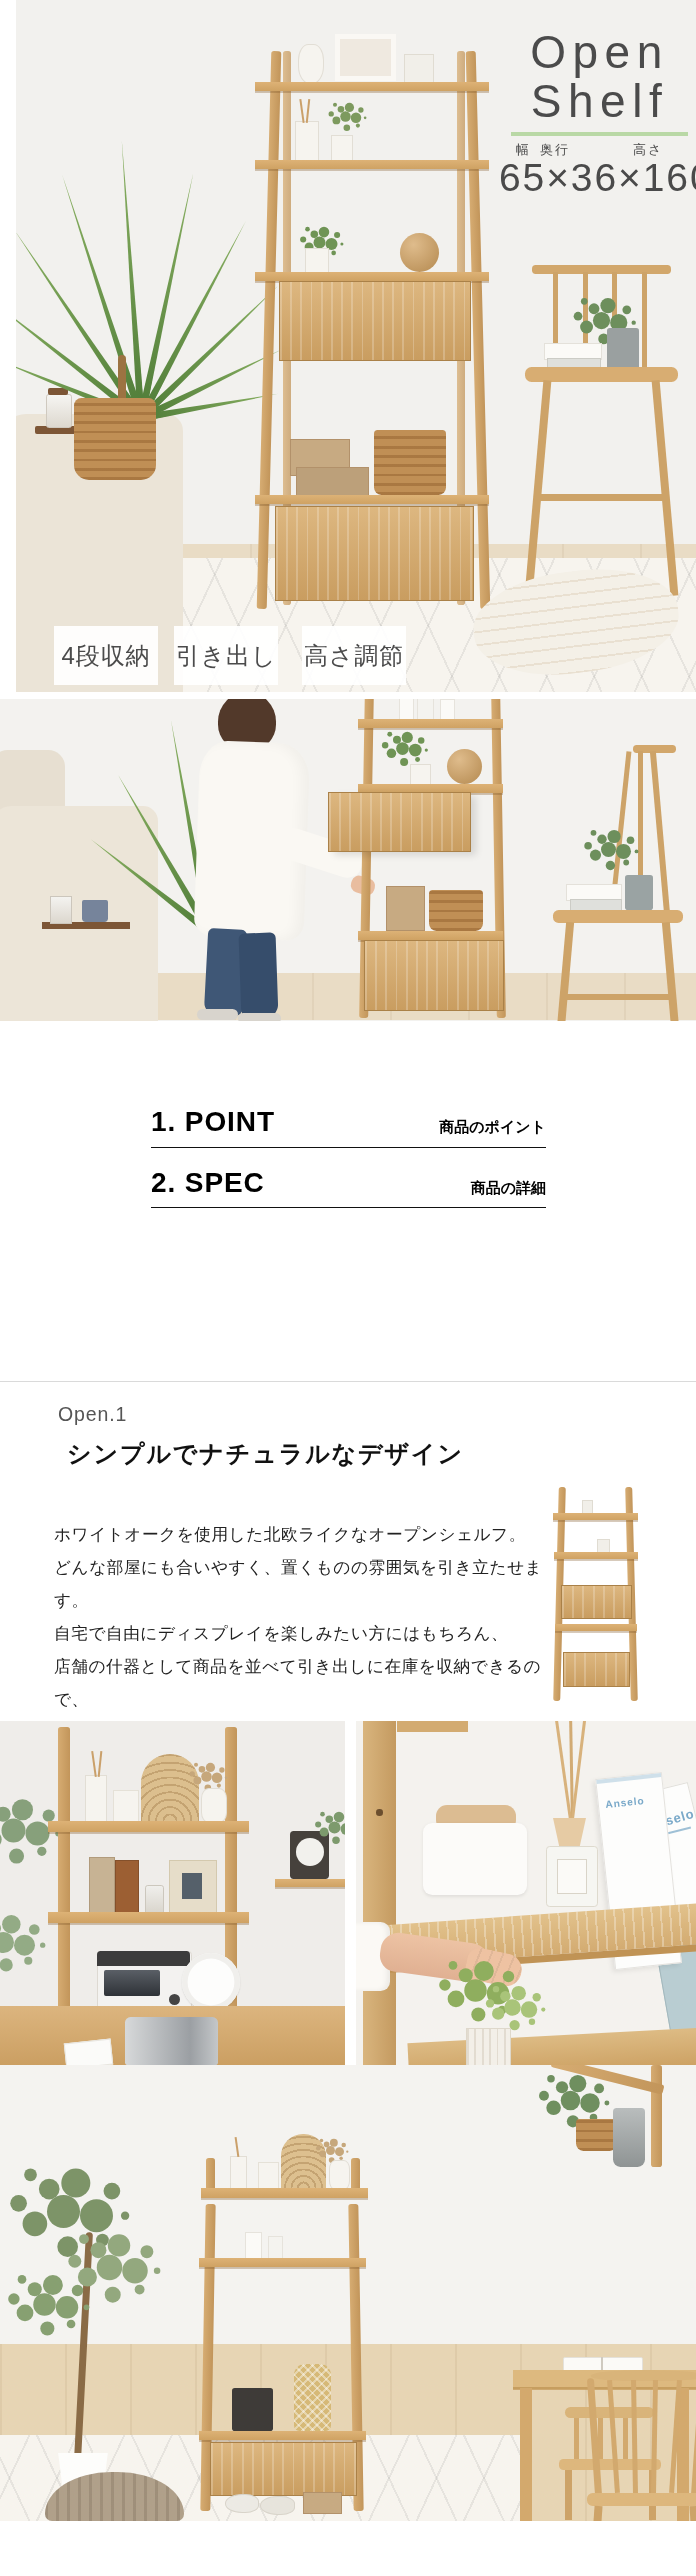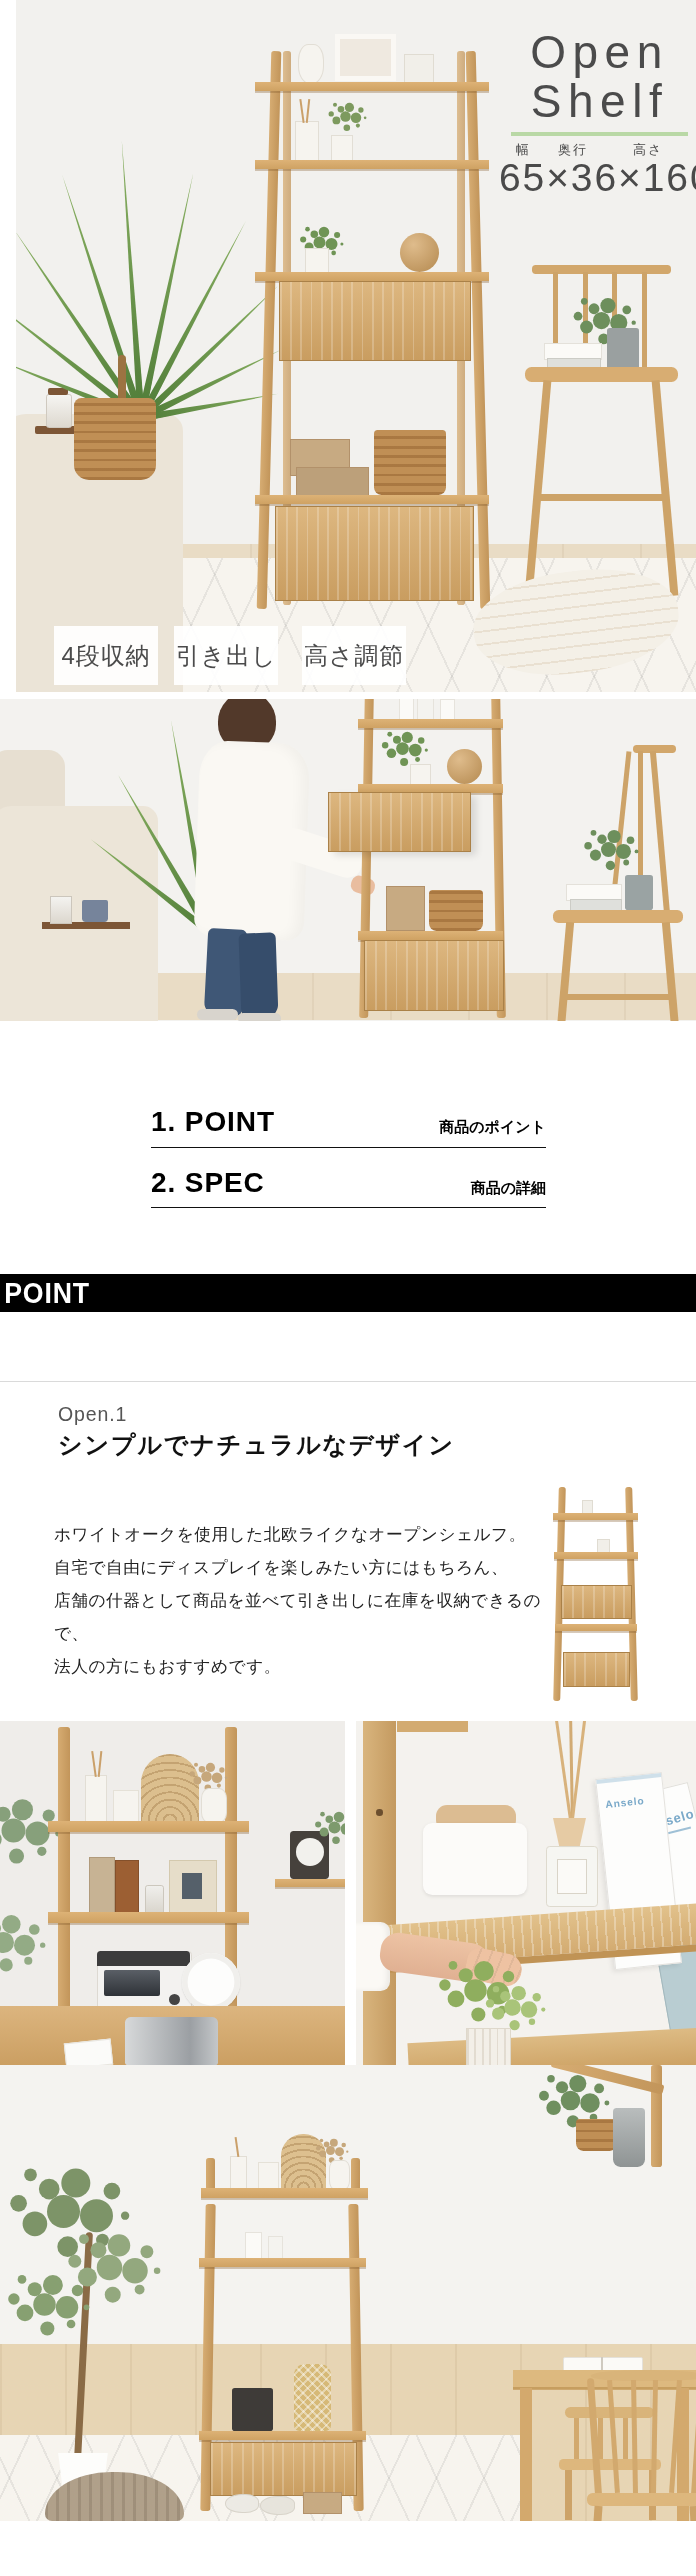--- a/index.html
+++ b/index.html
@@ -126,21 +126,21 @@
     </div>
 
     <div class="a" style="left:457px;top:571px;width:206px;height:102px;background:#f4f0e7;border-radius:48%;transform:rotate(-7deg);background-image:repeating-linear-gradient(0deg,rgba(190,160,120,.20) 0 1.9px,rgba(0,0,0,0) 1.9px 13px);"></div>
 
     <div class="hero-title">
       <div class="t">Open</div>
       <div class="t">Shelf</div>
       <div class="green-line" style="background:#b9d8a5;"></div>
       <div class="dim-labels">
         <span class="a" style="left:16.7px;top:1.9px;">幅</span>
-        <span class="a" style="left:59px;top:1.9px;text-align:center;">奥行</span>
+        <span class="a" style="left:41px;top:1.9px;text-align:center;">奥行</span>
         <span class="a" style="left:134px;top:1.9px;">高さ</span>
       </div>
       <div class="dims">65×36×160</div>
     </div>
 
     <div class="tag" style="left:38px;">4段収納</div>
     <div class="tag" style="left:158px;">引き出し</div>
     <div class="tag" style="left:286px;">高さ調節</div>
   </section>
 
@@ -206,31 +206,29 @@
     <div class="toc-row">
       <span class="toc-label">1. POINT</span>
       <span class="toc-desc">商品のポイント</span>
     </div>
     <div class="toc-row">
       <span class="toc-label">2. SPEC</span>
       <span class="toc-desc">商品の詳細</span>
     </div>
   </nav>
 
-  <div class="point-bar">
-    <span>POINT</span>
-  </div>
 
   <div class="divider"></div>
 
   <div class="point-no">Open.1</div>
-  <h2 class="point-heading" style="margin:0;">シンプルでナチュラルなデザイン</h2>
+  <h2 class="point-heading" style="margin:9px;">シンプルでナチュラルなデザイン</h2>
 
   <div class="body-text">
     <div>ホワイトオークを使用した北欧ライクなオープンシェルフ。</div>
+    <div>どんな部屋にも合いやすく、置くものの雰囲気を引き立たせます。</div>
     <div>自宅で自由にディスプレイを楽しみたい方にはもちろん、</div>
     <div>店舗の什器として商品を並べて引き出しに在庫を収納できるので、</div>
     <div>法人の方にもおすすめです。</div>
   </div>
 
   <div class="a" style="left:549px;top:1485px;width:93px;height:219px;background:#fff;">
     <div class="a rail" style="left:7.4px;top:1.9px;width:6.5px;height:214px;transform:rotate(1.5deg);"></div>
     <div class="a rail" style="left:79px;top:1.9px;width:6.5px;height:214px;transform:rotate(-1.5deg);"></div>
     <div class="a" style="left:33px;top:15px;width:9.3px;height:13px;background:#f1efe9;border:0.9px solid #e0dcd2;"></div>
     <div class="a board" style="left:3.7px;top:28px;width:85px;height:6.5px;"></div>

